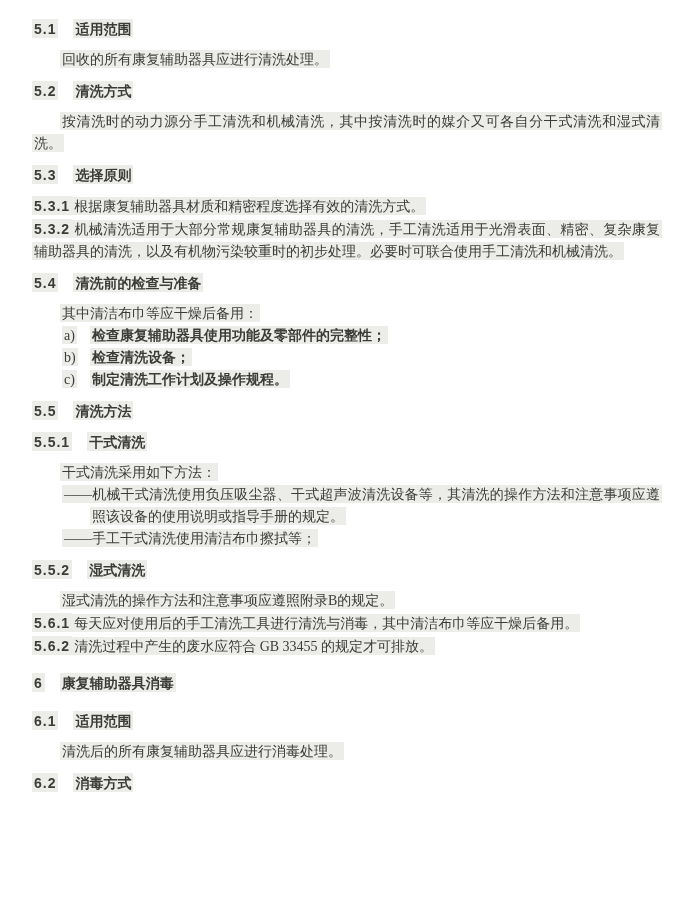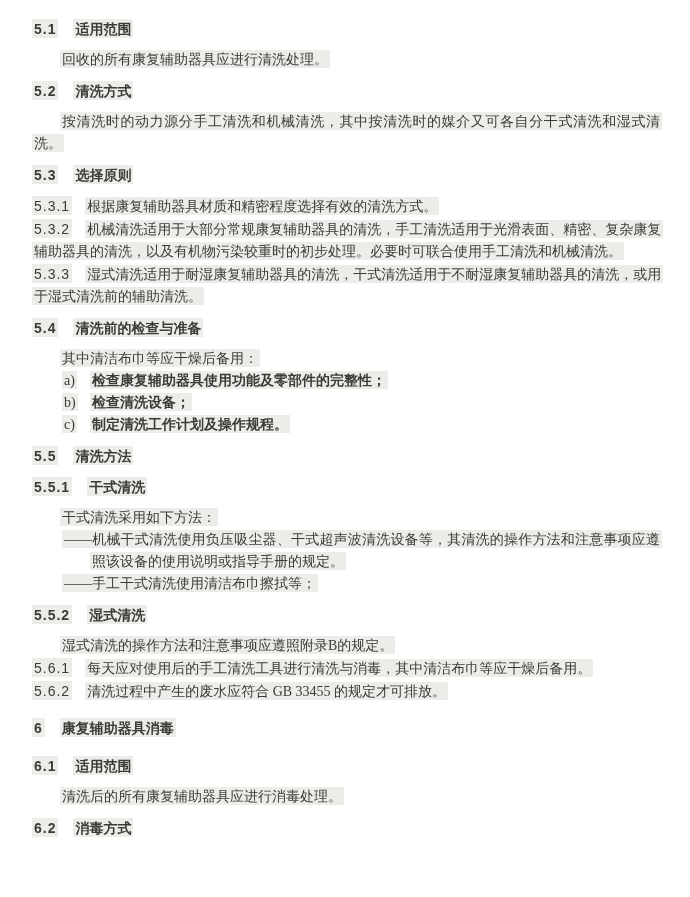--- a/index.html
+++ b/index.html
@@ -29,22 +29,22 @@
     font-family:"Liberation Sans","DejaVu Sans",sans-serif;
     font-weight:bold;
     font-size:14px;line-height:22px;
     text-align:left;
   }
   .chapter{margin-top:14px;margin-bottom:16px;}
   .heading .hnum{margin-right:15px;letter-spacing:1px;}
   .indent{text-indent:2em;}
   .numbered .num{
     font-family:"Liberation Sans","DejaVu Sans",sans-serif;
-    font-weight:normal;
-    margin-right:13px;letter-spacing:1px;
+    font-weight:bold;
+    letter-spacing:1px;
   }
   .alpha-item{display:flex;padding-left:30px;}
   .alpha-item .marker{flex:none;width:28px;}
   .alpha-item .itxt{flex:1;font-weight:bold;}
   .dash-item{padding-left:58px;text-indent:-28px;}
 </style>
 </head>
 <body>
 
 <div class="page">
@@ -54,21 +54,20 @@
   <p class="indent"><span class="t">回收的所有康复辅助器具应进行清洗处理。</span></p>
 
   <h2 class="heading"><span class="hnum t">5.2</span><span class="t">清洗方式</span></h2>
 
   <p class="indent"><span class="t">按清洗时的动力源分手工清洗和机械清洗，其中按清洗时的媒介又可各自分干式清洗和湿式清洗。</span></p>
 
   <h2 class="heading"><span class="hnum t">5.3</span><span class="t">选择原则</span></h2>
 
   <p class="numbered"><span class="num t">5.3.1</span><span class="t">根据康复辅助器具材质和精密程度选择有效的清洗方式。</span></p>
   <p class="numbered"><span class="num t">5.3.2</span><span class="t">机械清洗适用于大部分常规康复辅助器具的清洗，手工清洗适用于光滑表面、精密、复杂康复辅助器具的清洗，以及有机物污染较重时的初步处理。必要时可联合使用手工清洗和机械清洗。</span></p>
-  <p class="numbered"><span class="num t">5.3.3</span><span class="t">湿式清洗适用于耐湿康复辅助器具的清洗，干式清洗适用于不耐湿康复辅助器具的清洗，或用于湿式清洗前的辅助清洗。</span></p>
 
   <h2 class="heading"><span class="hnum t">5.4</span><span class="t">清洗前的检查与准备</span></h2>
 
   <p class="indent"><span class="t">其中清洁布巾等应干燥后备用：</span></p>
 
   <p class="alpha-item">
       <span class="marker"><span class="t">a)</span></span>
       <span class="itxt"><span class="t">检查康复辅助器具使用功能及零部件的完整性；</span></span>
     </p>
   <p class="alpha-item">

